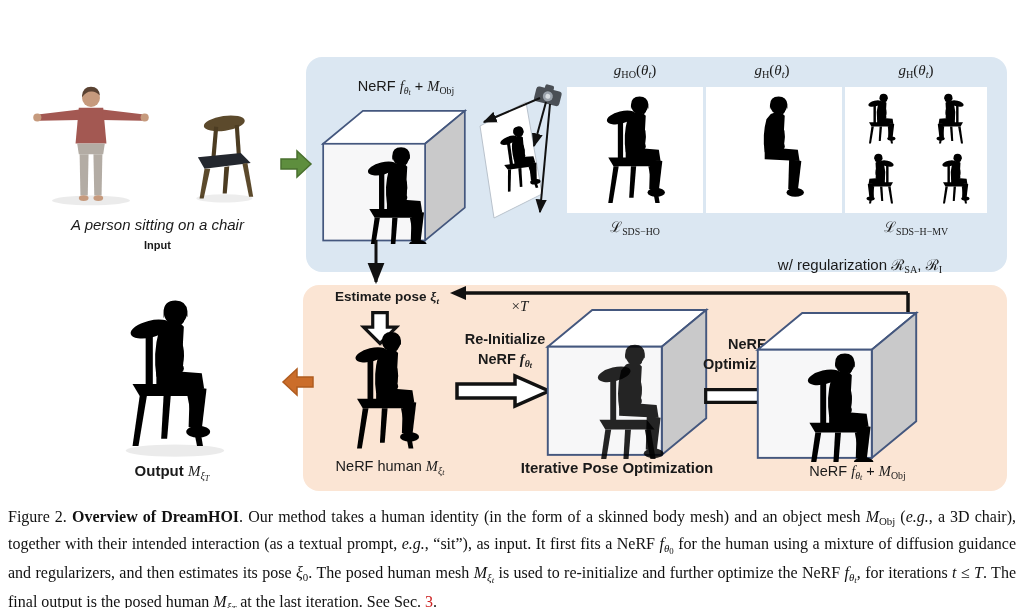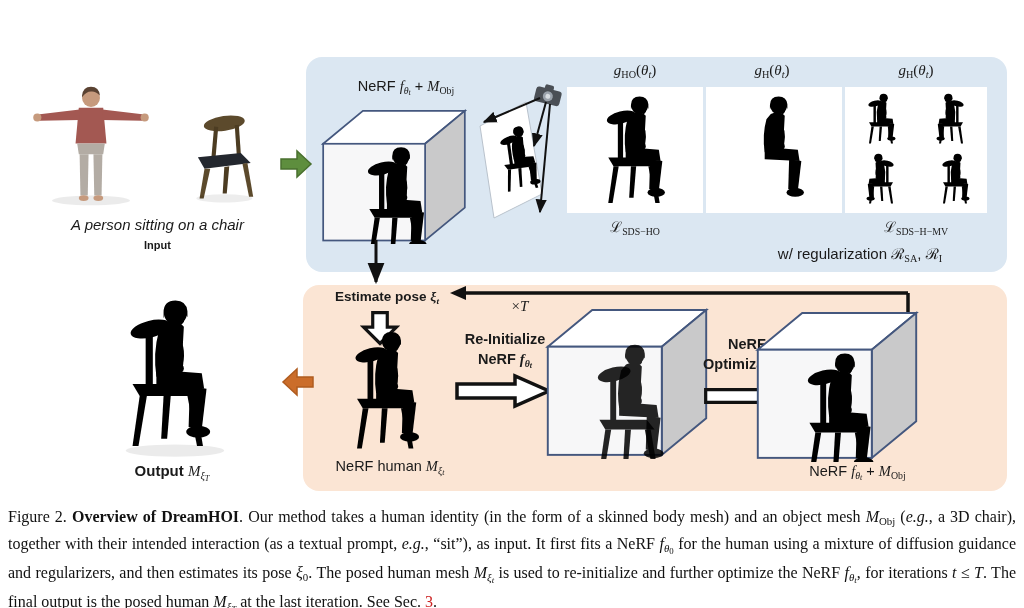--- a/index.html
+++ b/index.html
@@ -191,21 +191,21 @@
         </g>
       <g class="v-blue" transform="translate(82,66) scale(0.42)">
           <use href="#p-seat"></use>
         </g>
     </svg>
   </div>
 
   <div class="abs lbl" style="left:569px;top:216px;width:132px;font-size:14.5px;"><span class="sg-mr">ℒ</span><span class="sg-sub">SDS−HO</span></div>
   <div class="abs lbl" style="left:845px;top:216px;width:142px;font-size:14.5px;"><span class="sg-mr">ℒ</span><span class="sg-sub">SDS−H−MV</span></div>
 
-  <div class="abs lbl" style="left:740px;top:243px;width:240px;font-size:15px;"><span class="sg-n">w/ regularization </span><span class="sg-mr">ℛ</span><span class="sg-sub">SA</span><span class="sg-n">, </span><span class="sg-mr">ℛ</span><span class="sg-sub">I</span></div>
+  <div class="abs lbl" style="left:740px;top:254px;width:240px;font-size:15px;"><span class="sg-n">w/ regularization </span><span class="sg-mr">ℛ</span><span class="sg-sub">SA</span><span class="sg-n">, </span><span class="sg-mr">ℛ</span><span class="sg-sub">I</span></div>
 
   <div class="abs lbl" style="left:322px;top:289px;width:130px;font-size:13.5px;font-weight:600;"><span class="sg-n">Estimate pose </span><span class="sg-m">ξ</span><span class="sg-msub">t</span></div>
 
   <svg class="abs" style="left:448px;top:283px;" width="468" height="34" viewBox="0 0 468 34">
     <polyline points="460,10 14,10" fill="none" stroke="#111" stroke-width="3.5"></polyline>
     <polygon points="2,10 18,3 18,17" fill="#111"></polygon>
     <line x1="460" y1="10" x2="460" y2="34" stroke="#111" stroke-width="3.5"></line>
   </svg>
   <div class="abs lbl" style="left:490px;top:297px;width:60px;font-size:15px;"><span class="sg-mr">×</span><span class="sg-m">T</span></div>
 
@@ -231,20 +231,21 @@
 
   <svg class="abs" style="left:542px;top:302px;" width="170" height="157" viewBox="0 0 176 162">
     <use href="#cube"></use>
     <g class="c-olive" transform="translate(22,48) scale(0.82)" opacity="0.85">
         <use href="#c-side"></use>
       </g>
     <g class="v-ghost" transform="translate(22,42) scale(0.82)" opacity="0.85">
         <use href="#p-seat"></use>
       </g>
   </svg>
+  <div class="abs lbl bigb" style="left:502px;top:459px;width:230px;">Iterative Pose Optimization</div>
 
   <div class="abs lbl" style="left:697px;top:336px;width:100px;font-size:14.5px;font-weight:600;">NeRF</div>
   <div class="abs lbl" style="left:697px;top:356px;width:100px;font-size:14.5px;font-weight:600;">Optimization</div>
   <svg class="abs" style="left:702px;top:378px;" width="92" height="36" viewBox="0 0 100 38">
     <path d="M4 12 H62 V4 L96 19 L62 34 V26 H4 Z" fill="#fff" stroke="#111" stroke-width="3.5" stroke-linejoin="miter"></path>
   </svg>
 
   <svg class="abs" style="left:752px;top:305px;" width="170" height="157" viewBox="0 0 176 162">
     <use href="#cube"></use>
     <g class="c-orange" transform="translate(22,48) scale(0.82)">

